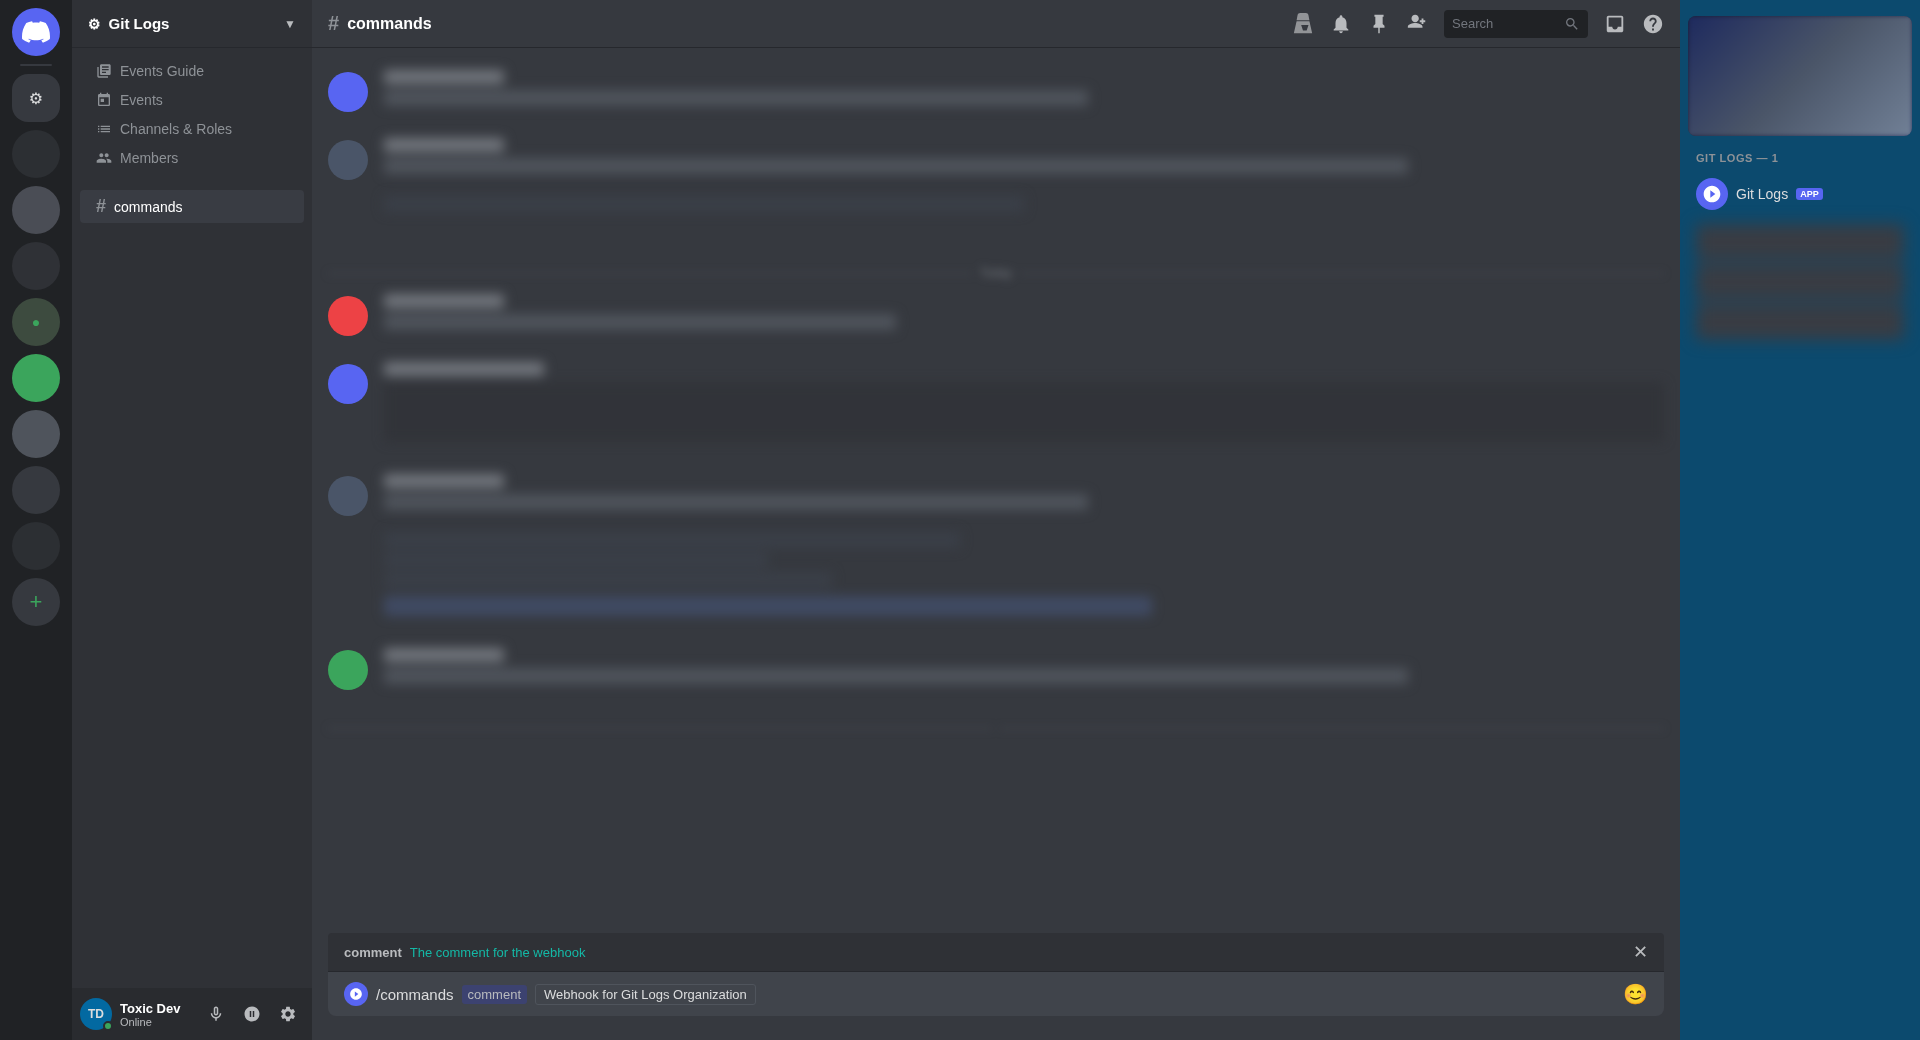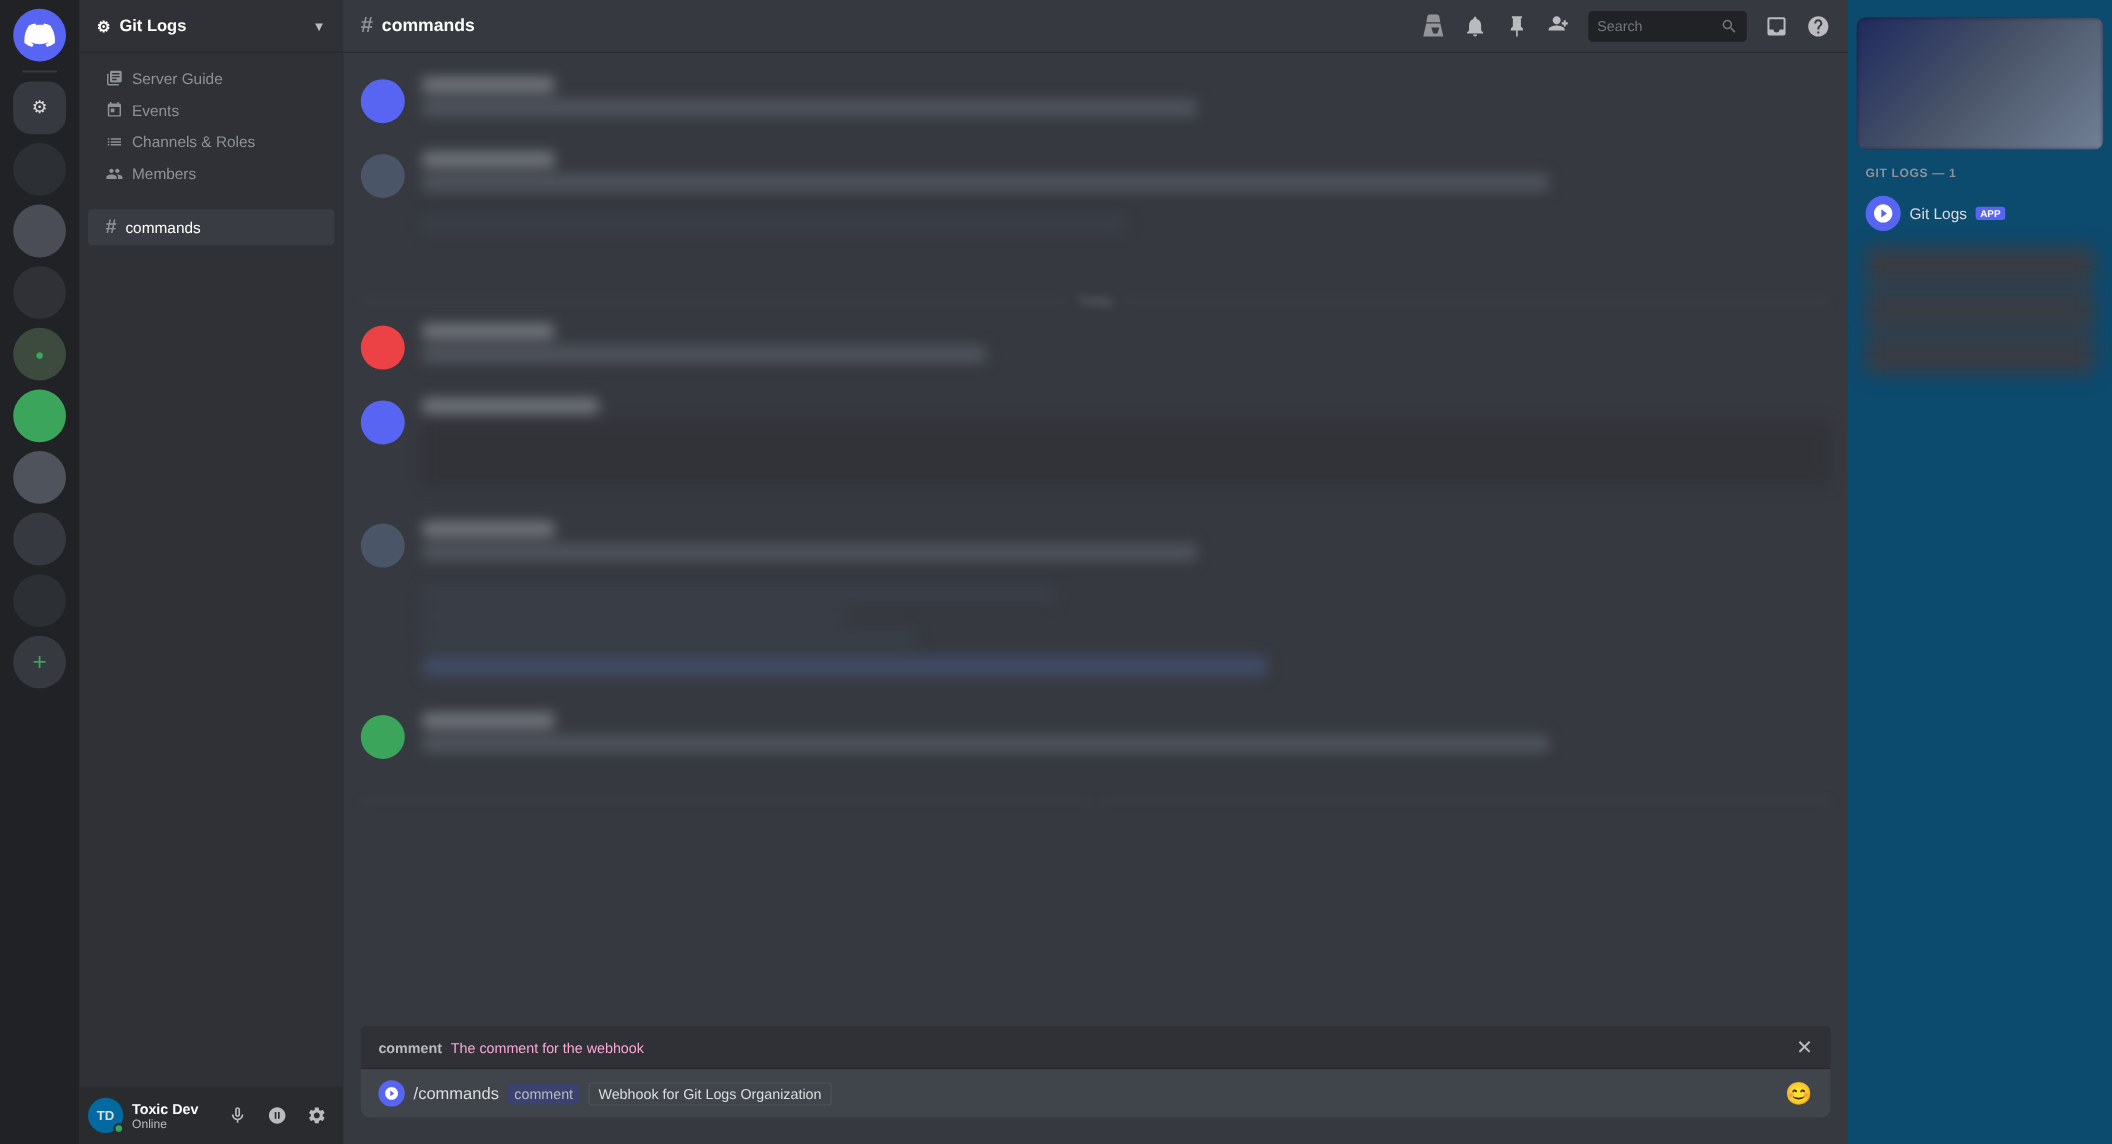--- a/index.html
+++ b/index.html
@@ -265,21 +265,21 @@
       border-radius: 4px 4px 0 0;
       padding: 8px 16px;
       font-size: 13px;
       color: #dcddde;
       display: flex;
       align-items: center;
       gap: 8px;
       border-bottom: 1px solid #26282d;
     }
     .tooltip-param { color: #b9bbbe; font-weight: 600; }
-    .tooltip-desc { color: #f9a8d4; }
+    .tooltip-desc { color: #14b8a6; }
     .tooltip-close {
       margin-left: auto;
       cursor: pointer;
       color: #b9bbbe;
       font-size: 18px;
     }
 
     .message-input-box {
       background: #40444b;
       border-radius: 0 0 8px 8px;
@@ -451,21 +451,21 @@
     <span>Git Logs</span>
     <span class="server-header-chevron">▼</span>
   </div>
 
   <div class="channel-list">
 
     <div class="channel-item">
       <svg width="16" height="16" viewBox="0 0 24 24" fill="#8e9297">
         <path d="M4 6H2v14c0 1.1.9 2 2 2h14v-2H4V6zm16-4H8c-1.1 0-2 .9-2 2v12c0 1.1.9 2 2 2h12c1.1 0 2-.9 2-2V4c0-1.1-.9-2-2-2zm-1 9H9V9h10v2zm-4 4H9v-2h6v2zm4-8H9V5h10v2z"></path>
       </svg>
-      <span>Server Guide</span>
+      <span>Events Guide</span>
     </div>
     <div class="channel-item">
       <svg width="16" height="16" viewBox="0 0 24 24" fill="#8e9297">
         <path d="M19 3h-1V1h-2v2H8V1H6v2H5c-1.1 0-2 .9-2 2v14c0 1.1.9 2 2 2h14c1.1 0 2-.9 2-2V5c0-1.1-.9-2-2-2zm0 16H5V8h14v11zM7 10h5v5H7z"></path>
       </svg>
       <span>Events</span>
     </div>
     <div class="channel-item">
       <svg width="16" height="16" viewBox="0 0 24 24" fill="#8e9297">
         <path d="M3 13h2v-2H3v2zm0 4h2v-2H3v2zm0-8h2V7H3v2zm4 4h14v-2H7v2zm0 4h14v-2H7v2zM7 7v2h14V7H7z"></path>

